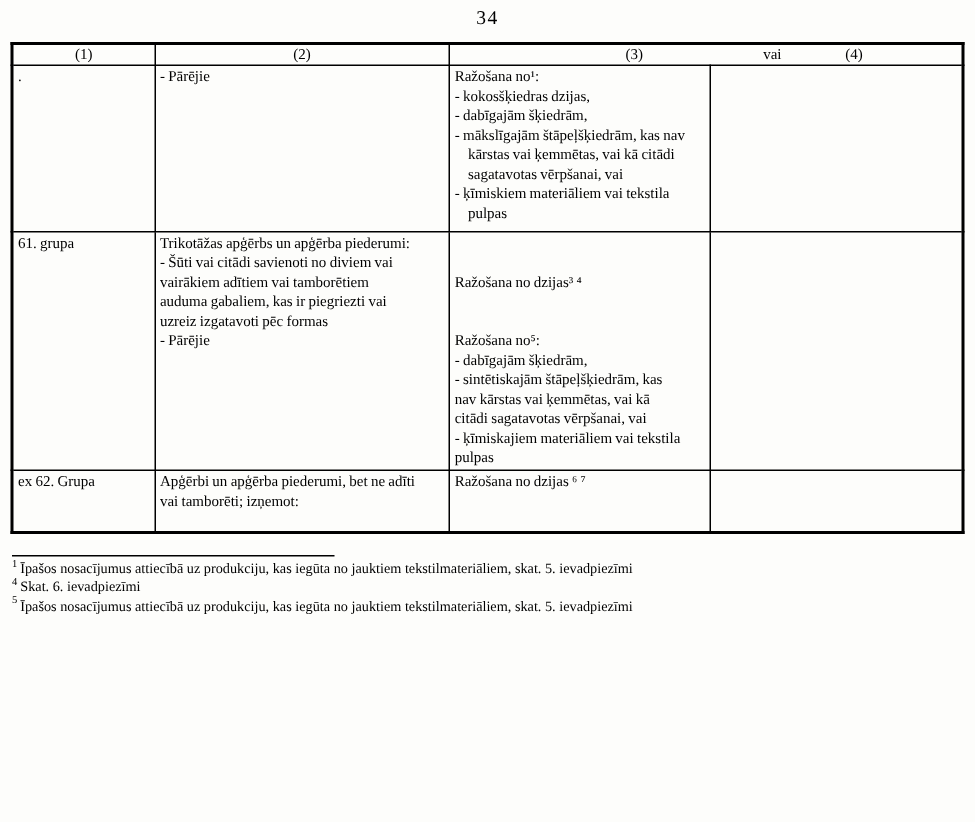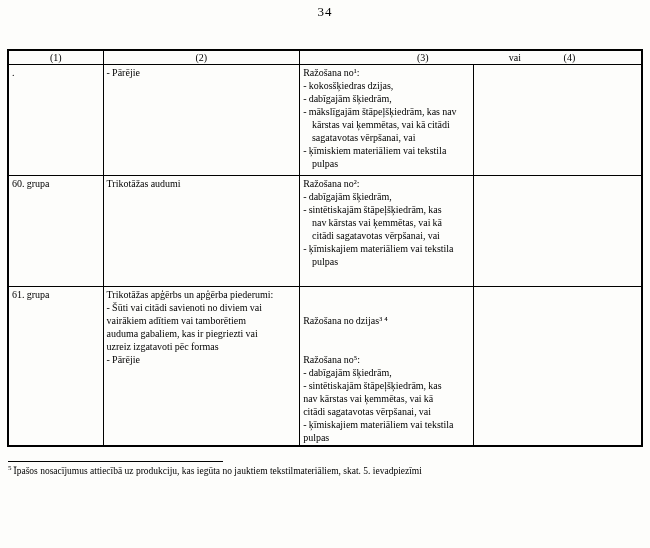--- a/index.html
+++ b/index.html
@@ -2,21 +2,21 @@
 <html><head>
 <meta charset="utf-8">
 <style>
   html,body{margin:0;padding:0;}
   body{
     width:650px;height:548px;overflow:hidden;
     background:#fdfdfb;color:#000;
     font-family:"Liberation Serif","DejaVu Serif",serif;
   }
   .page{padding:4px 7px 0 7px;}
-  .page-number{text-align:center;font-size:13px;margin-bottom:29px;letter-spacing:1px;font-family:Liberation Serif, serif;}
+  .page-number{text-align:center;font-size:13px;margin-bottom:8px;letter-spacing:1px;font-family:Liberation Serif, serif;}
   table.rules-table{border-collapse:collapse;width:636px;table-layout:fixed;border:2px solid #000;}
   .rules-table td{
     border:1px solid #000;vertical-align:top;padding:1px 3px;
     font-size:10px;line-height:13px;white-space:pre-wrap;overflow:hidden;
     word-spacing:-0.3px;
   }
   .rules-table thead td{text-align:center;height:13px;padding:0 2px;white-space:nowrap;}
   td.c34{position:relative;}
   td.c34 span{position:absolute;top:0;transform:translateX(-50%);}
   td.c34 .h3{left:36%;} td.c34 .hor{left:63%;text-align:right;} td.c34 .h4{left:79%;}
@@ -60,32 +60,20 @@
         <td>Ražošana no¹:
 - kokosšķiedras dzijas,
 - dabīgajām šķiedrām,
 - mākslīgajām štāpeļšķiedrām, kas nav
     kārstas vai ķemmētas, vai kā citādi
     sagatavotas vērpšanai, vai
 - ķīmiskiem materiāliem vai tekstila
     pulpas</td>
         <td></td>
       </tr>
-      <tr class="r1">
-        <td>60. grupa</td>
-        <td>Trikotāžas audumi</td>
-        <td>Ražošana no²:
-- dabīgajām šķiedrām,
-- sintētiskajām štāpeļšķiedrām, kas
-    nav kārstas vai ķemmētas, vai kā
-    citādi sagatavotas vērpšanai, vai
-- ķīmiskajiem materiāliem vai tekstila
-    pulpas</td>
-        <td></td>
-      </tr>
       <tr class="r2">
         <td>61. grupa</td>
         <td>Trikotāžas apģērbs un apģērba piederumi:
 - Šūti vai citādi savienoti no diviem vai
 vairākiem adītiem vai tamborētiem
 auduma gabaliem, kas ir piegriezti vai
 uzreiz izgatavoti pēc formas
 - Pārējie</td>
         <td>
 
@@ -94,23 +82,32 @@
 
 Ražošana no⁵:
 - dabīgajām šķiedrām,
 - sintētiskajām štāpeļšķiedrām, kas
 nav kārstas vai ķemmētas, vai kā
 citādi sagatavotas vērpšanai, vai
 - ķīmiskajiem materiāliem vai tekstila
 pulpas</td>
         <td></td>
       </tr>
+      <tr class="r3">
+        <td>ex 62. Grupa</td>
+        <td>Apģērbi un apģērba piederumi, bet ne adīti
+vai tamborēti; izņemot:</td>
+        <td>Ražošana no dzijas ⁶ ⁷</td>
+        <td></td>
+      </tr>
     </tbody>
   </table>
 
   <div class="footnote-sep"></div>
 
   <div class="footnotes">
+    <div class="footnote"><sup>1</sup><span>Īpašos nosacījumus attiecībā uz produkciju, kas iegūta no jauktiem tekstilmateriāliem, skat. 5. ievadpiezīmi</span></div>
+    <div class="footnote"><sup>4</sup><span>Skat. 6. ievadpiezīmi</span></div>
     <div class="footnote"><sup>5</sup><span>Īpašos nosacījumus attiecībā uz produkciju, kas iegūta no jauktiem tekstilmateriāliem, skat. 5. ievadpiezīmi</span></div>
 
   </div>
 
 </div>
 
 </body></html>

